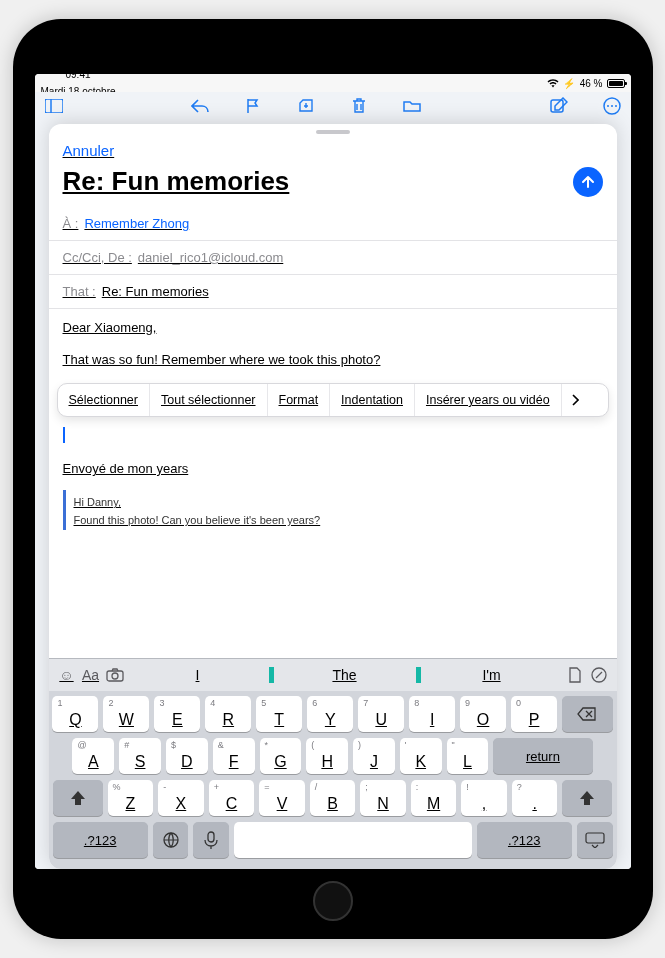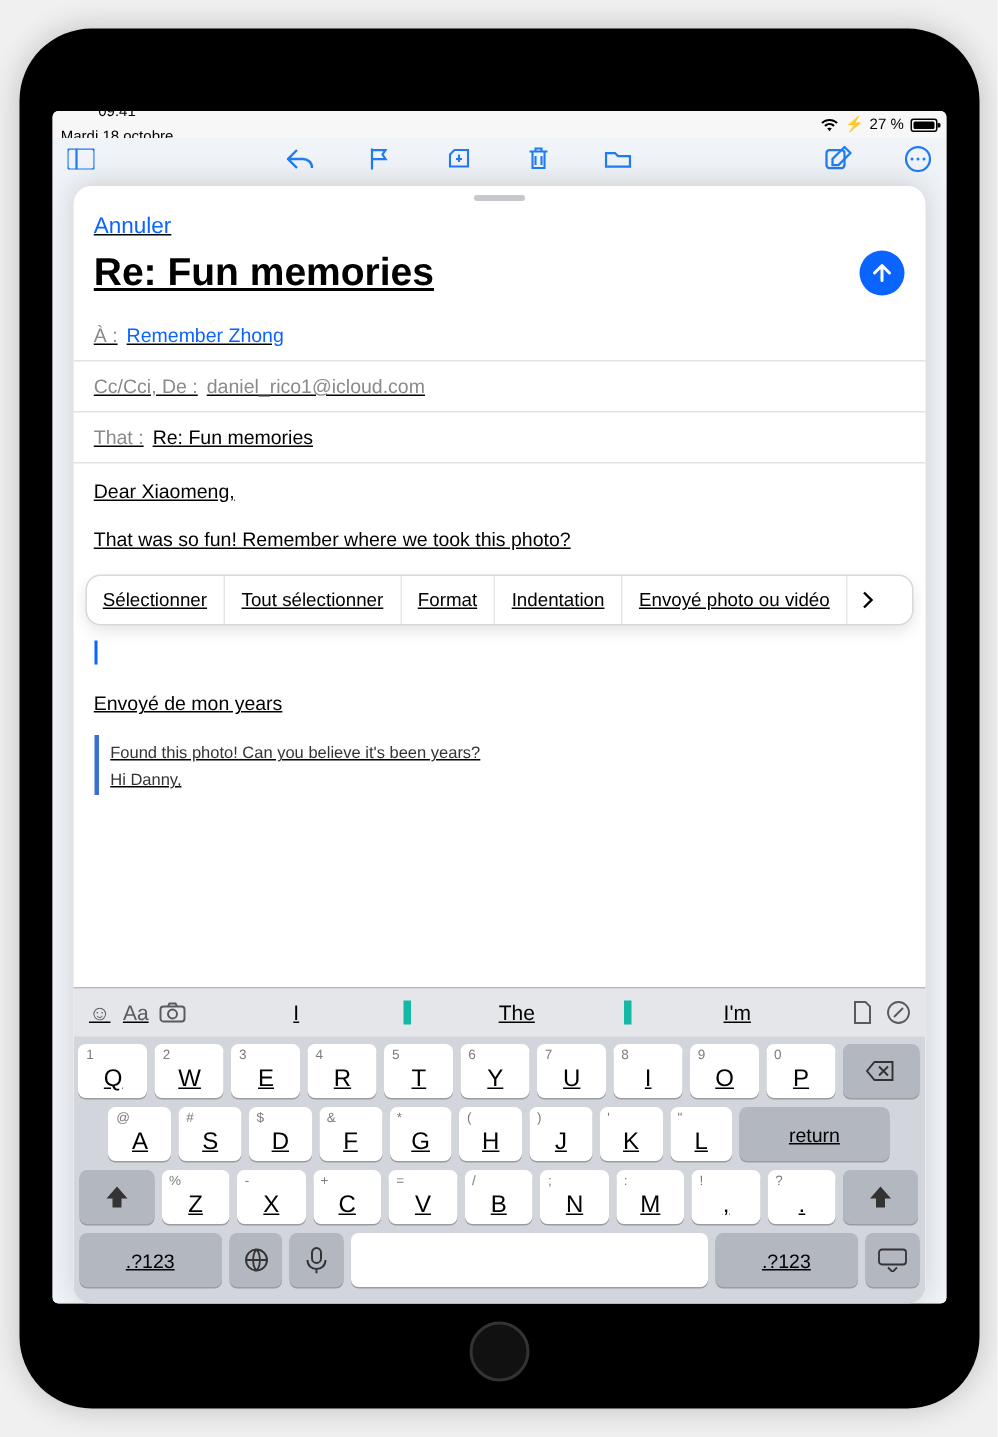--- a/index.html
+++ b/index.html
@@ -207,21 +207,21 @@
     <div class="status-bar">
       <div class="status-left">
         <span>09:41</span>
         <span>Mardi 18 octobre</span>
       </div>
       <div class="status-right">
         <svg class="wifi" viewBox="0 0 24 18">
             <path d="M12 17l-3-4c1-1 5-1 6 0zM5 9c4-4 10-4 14 0l-2 2c-3-3-7-3-10 0zM1 5C7-1 17-1 23 5l-2 2C16 2 8 2 3 7z" fill="#000"></path>
           </svg>
         <span>⚡</span>
-        <span>27 %</span>
+        <span>46 %</span>
         <div class="battery">
             <div class="battery-fill"></div>
           </div>
       </div>
     </div>
 
     <div class="mail-bg">
       <div class="mail-toolbar">
         <span class="tb-ic">
             <svg width="18" height="14" viewBox="0 0 18 14">
@@ -301,35 +301,35 @@
 
         <div class="body-area">
           <div class="body-para">Dear Xiaomeng,</div>
           <div class="body-para">That was so fun! Remember where we took this photo?</div>
 
           <div class="edit-menu">
             <div class="item">Sélectionner</div>
             <div class="item">Tout sélectionner</div>
             <div class="item">Format</div>
             <div class="item">Indentation</div>
-            <div class="item">Envoyé photo ou vidéo</div>
+            <div class="item">Insérer years ou vidéo</div>
             <div class="more">
               <svg width="8" height="12" viewBox="0 0 8 12">
                   <path d="M2 1l5 5-5 5" fill="none" stroke="#000" stroke-width="1.6"></path>
                 </svg>
             </div>
           </div>
 
           <div class="cursor"></div>
 
           <div class="signature">Envoyé de mon years</div>
 
           <div class="quote-block">
+            <div class="quote-body">Hi Danny,</div>
             <div class="quote-body">Found this photo! Can you believe it's been years?</div>
-            <div class="quote-body">Hi Danny,</div>
           </div>
         </div>
 
         <div class="keyboard">
           <div class="kbd-suggest">
             <div class="sugg-ic">☺</div>
             <div class="sugg-ic">Aa</div>
             <div class="sugg-ic">
                 <svg width="18" height="14" viewBox="0 0 18 14">
                   <rect x="1" y="3" width="16" height="10" rx="2" fill="none" stroke="#5a5a5e" stroke-width="1.3"></rect>

